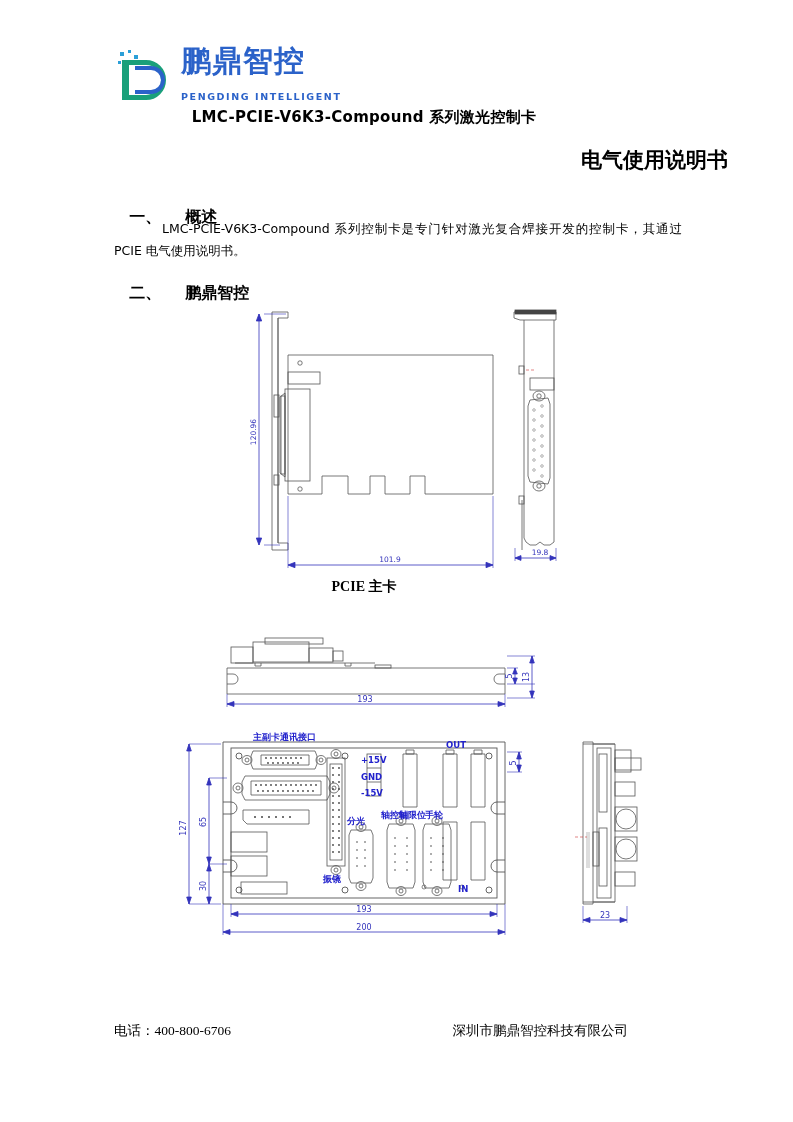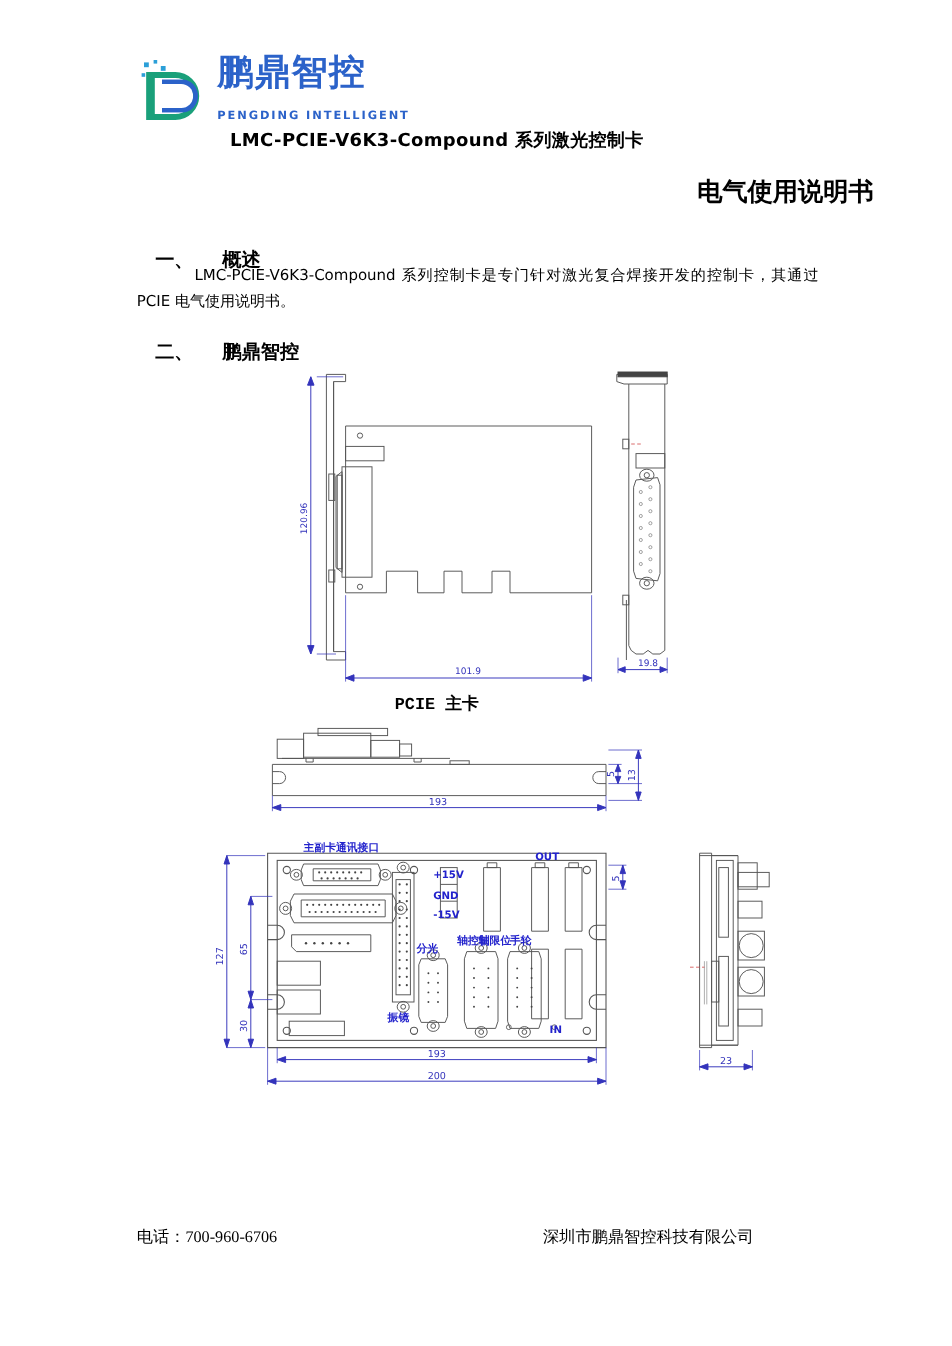--- a/index.html
+++ b/index.html
@@ -124,21 +124,21 @@
     text-indent: 48px;
     text-align: justify;
   }
 
   
   .drawing { position: absolute; }
   .cap {
     position: absolute;
     left: 0; right: 0;
     text-align: center;
-    font-family: Liberation Mono, monospace;
+    font-family: Liberation Serif, serif;
     font-weight: bold;
     font-size: 14px;
   }
   #cap1 { top: 578px; }
   #cap2 { top: 972px; }
 
   
   .footer {
     position: absolute;
     left: 114px;
@@ -271,21 +271,21 @@
         <polygon points="316,258 310,255.6 310,260.4"></polygon>
         <line x1="275" y1="248" x2="275" y2="261" stroke-width="0.6"></line>
         <line x1="316" y1="248" x2="316" y2="261" stroke-width="0.6"></line>
       </g>
       <text x="300" y="255" text-anchor="middle" font-size="7.5" fill="#3333bb">19.8</text>
     </svg>
   </div>
 
   <div class="cap" id="cap1">PCIE 主卡</div>
 
-  <div class="drawing" id="fig2" style="left:175px; top:601px; width:520px; height:318px;">
+  <div class="drawing" id="fig2" style="left:175px; top:632px; width:520px; height:318px;">
     <svg width="520" height="318" viewBox="0 0 520 318">
 
       <g fill="none" stroke="#555555" stroke-width="0.8">
 
         <rect x="56" y="15" width="22" height="16"></rect>
         <rect x="78" y="10" width="56" height="20"></rect>
         <rect x="90" y="6" width="58" height="6"></rect>
         <rect x="134" y="16" width="24" height="14"></rect>
         <rect x="158" y="19" width="10" height="10"></rect>
         <path d="M60 31 L200 31"></path>
@@ -624,17 +624,17 @@
         <polygon points="452,288 445,285.5 445,290.5"></polygon>
         <line x1="408" y1="274" x2="408" y2="291" stroke-width="0.6"></line>
         <line x1="452" y1="274" x2="452" y2="291" stroke-width="0.6"></line>
       </g>
       <text x="430" y="286" text-anchor="middle" font-size="8" fill="#3333bb">23</text>
     </svg>
   </div>
 
 
   <div class="footer">
-    <span>电话：700-960-6706</span>
+    <span>电话：400-800-6706</span>
     <span>深圳市鹏鼎智控科技有限公司</span>
   </div>
 
 </div>
 
 </body></html>

